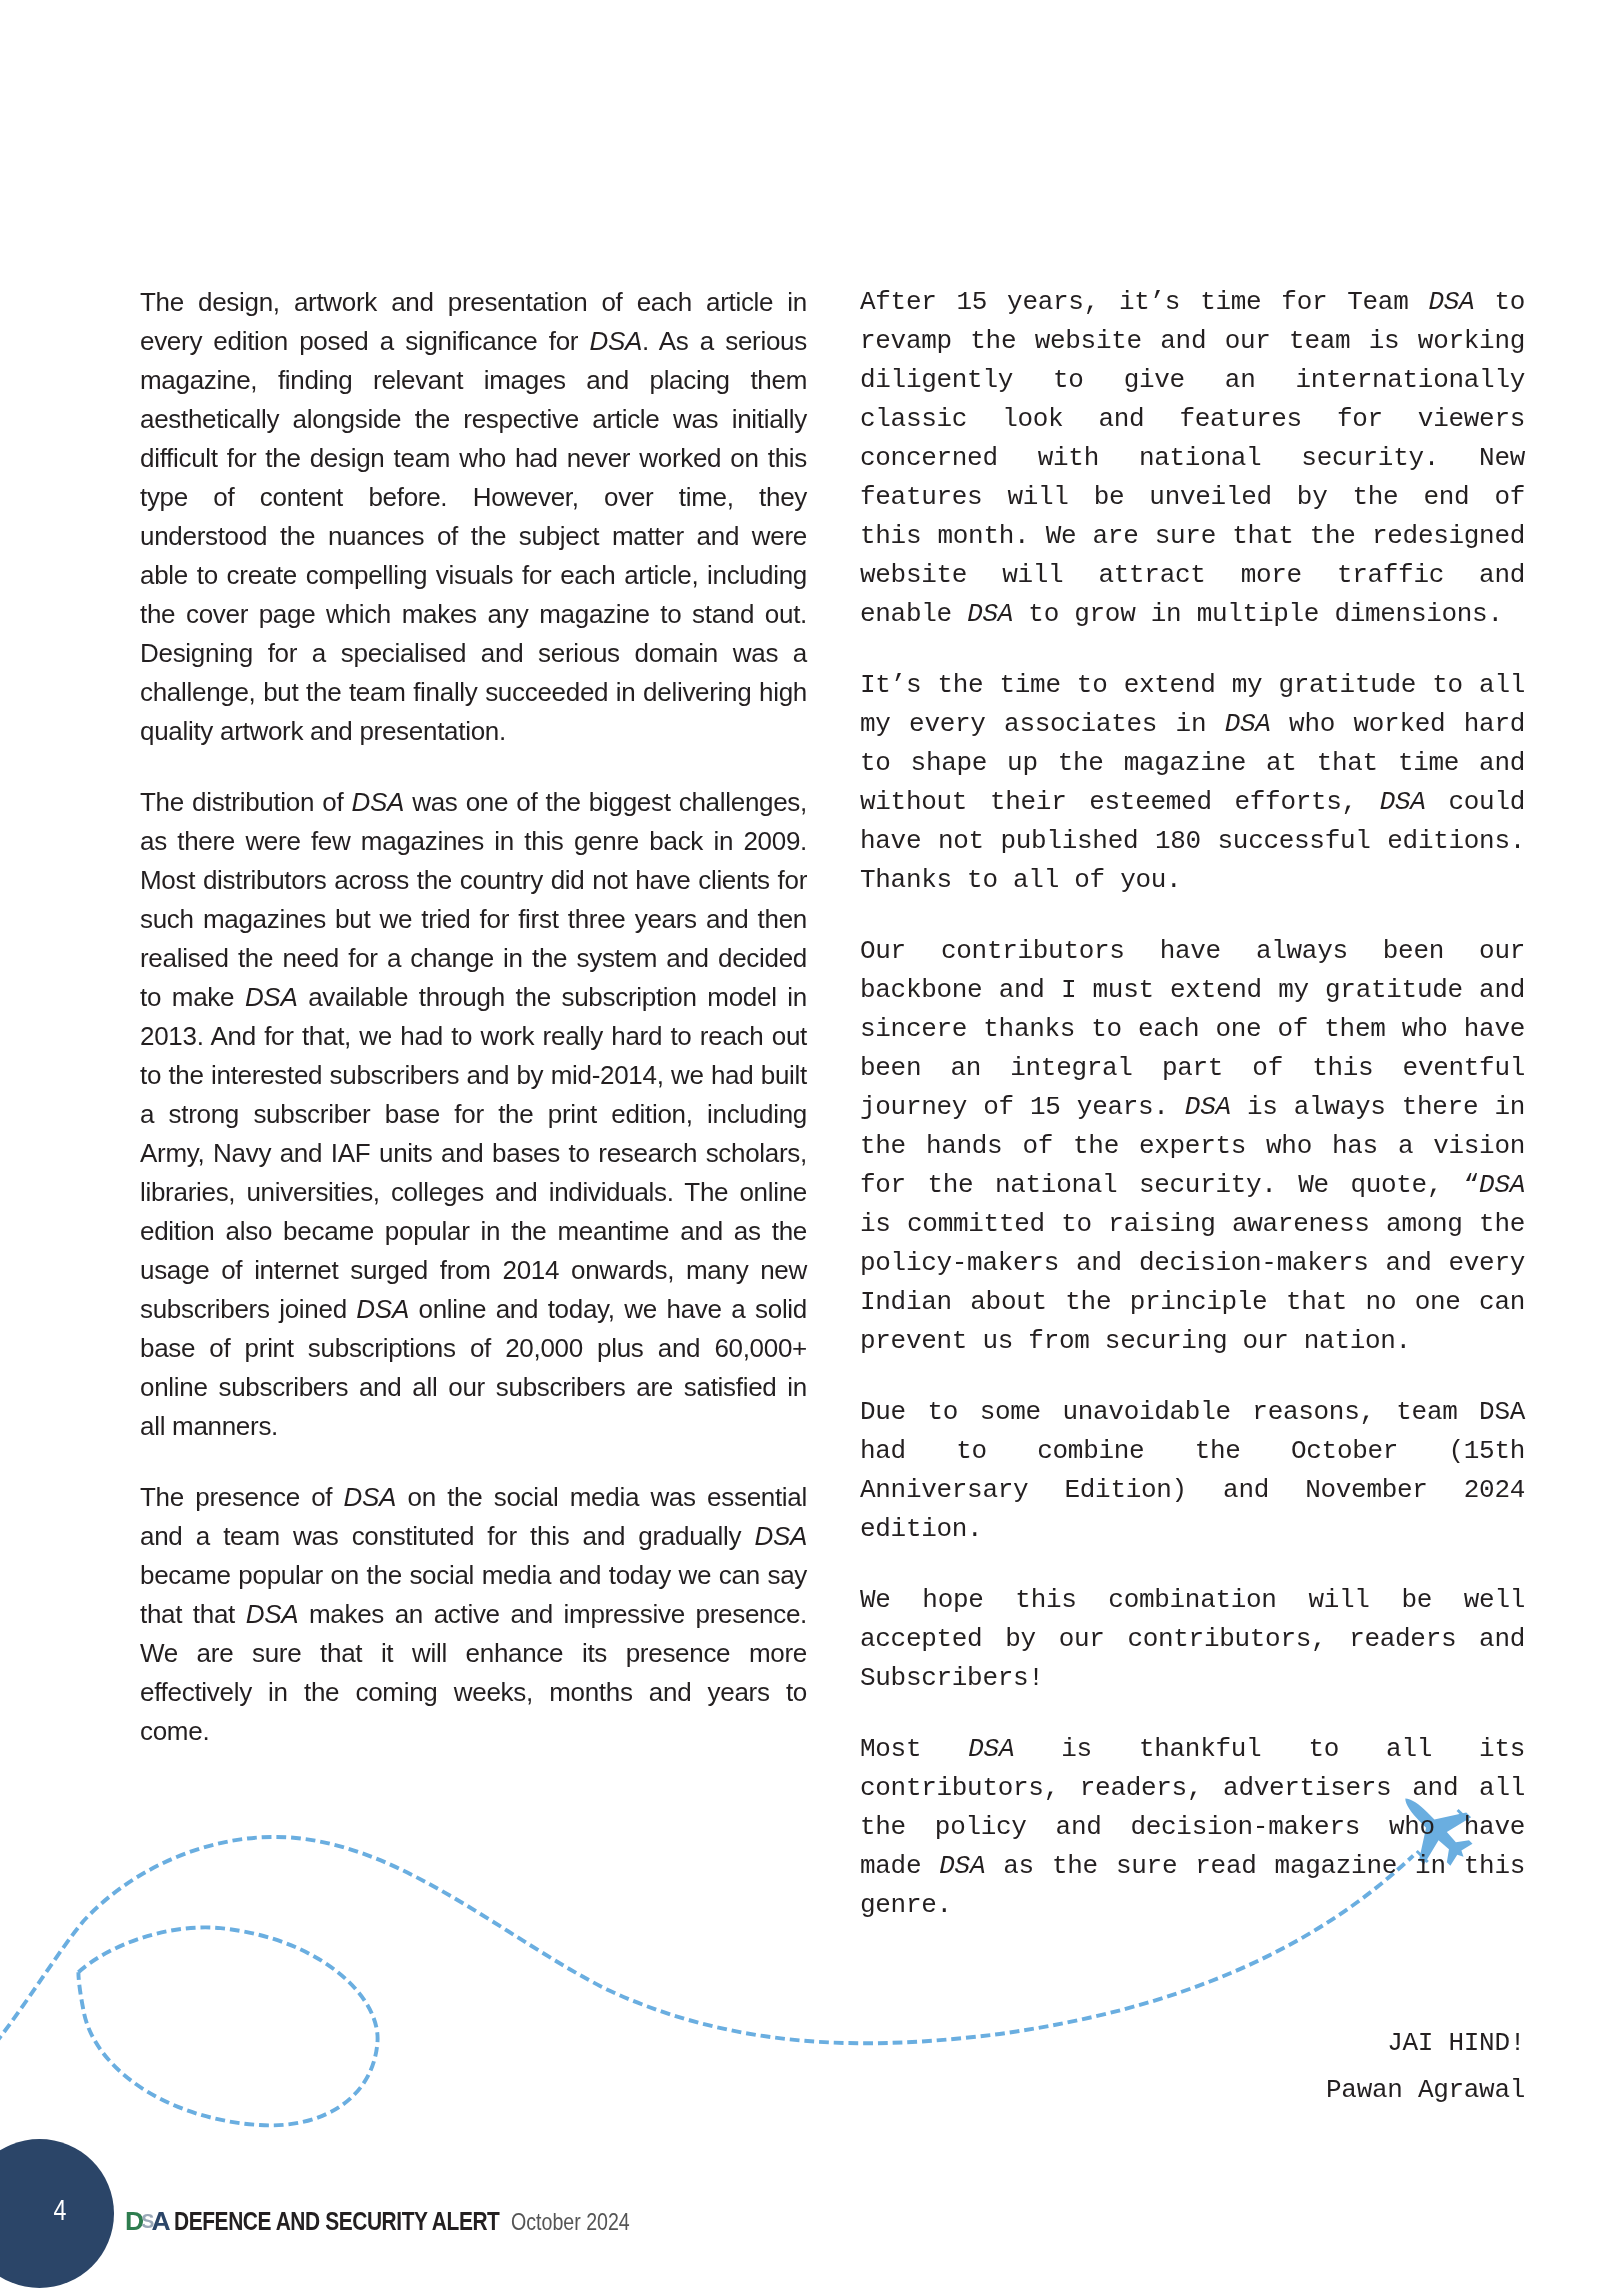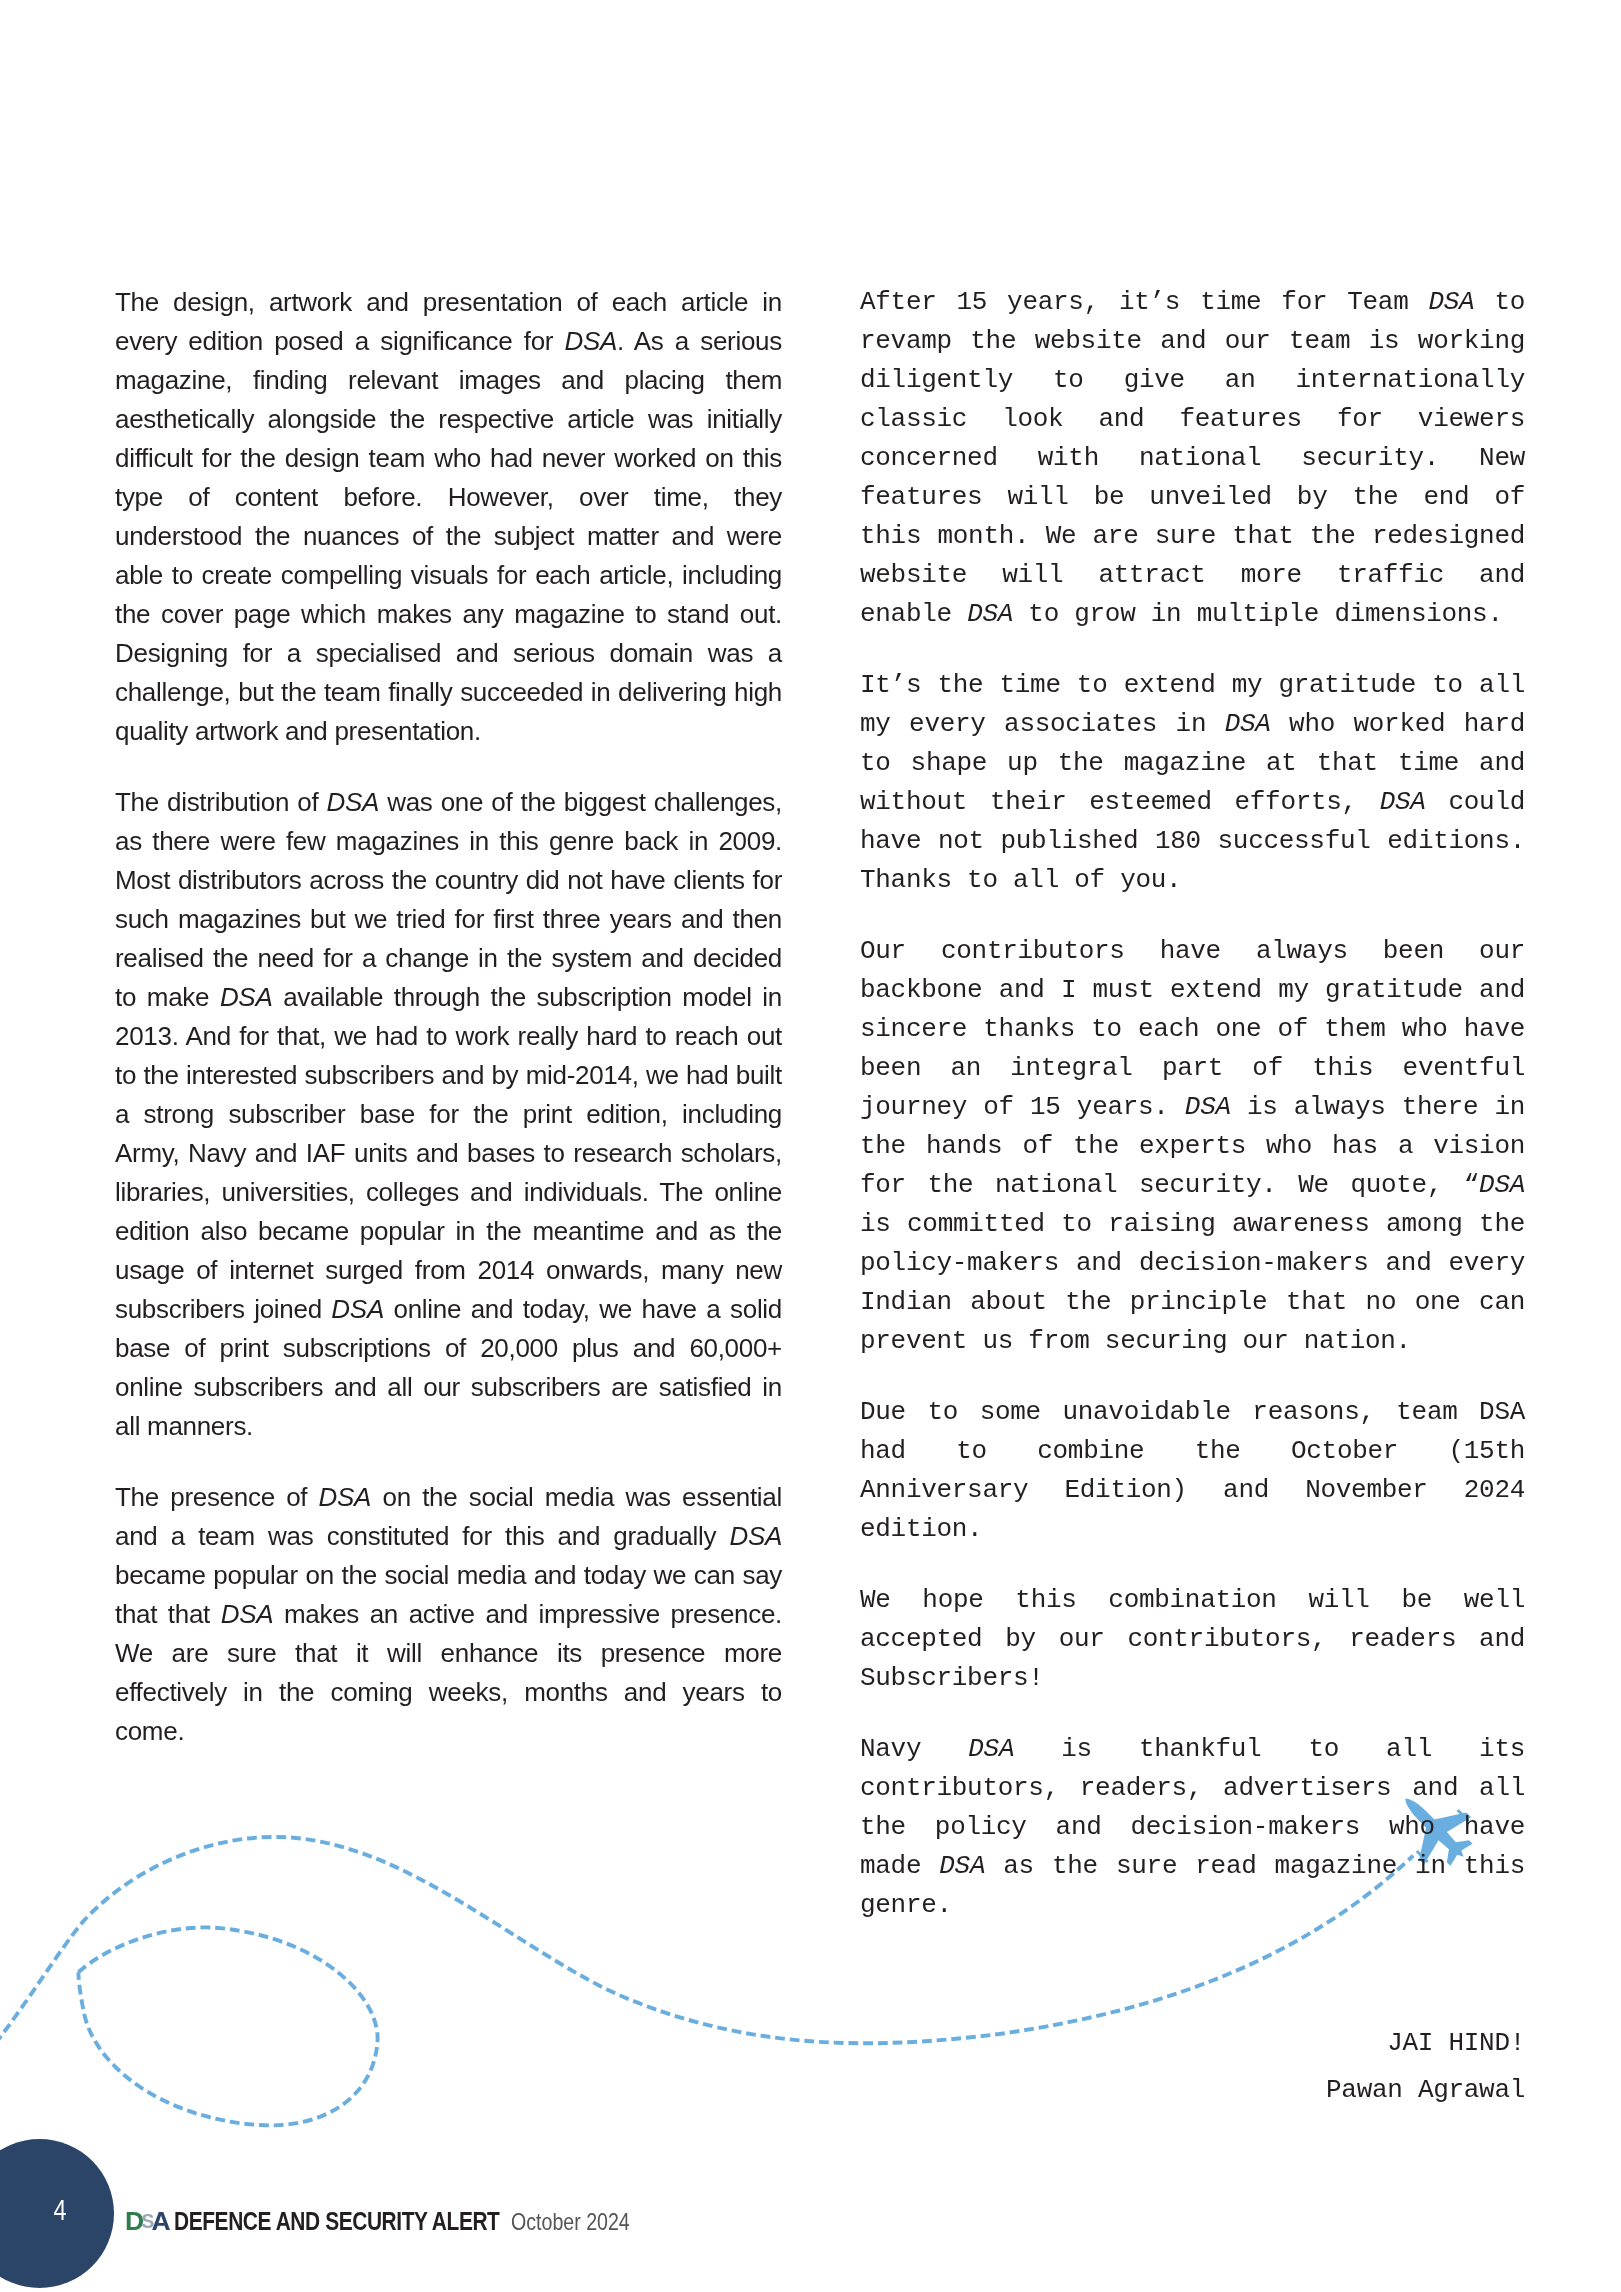--- a/index.html
+++ b/index.html
@@ -7,21 +7,21 @@
     width: 1621px; height: 2293px; position: relative; overflow: hidden;
     font-family: "Liberation Sans", "DejaVu Sans", sans-serif;
     color: #231f20;
   }
   .column {
     position: absolute; top: 283px;
     font-size: 26px; line-height: 39px;
     text-align: justify; letter-spacing: -0.3px;
     font-stretch: condensed;
   }
-  .col-left { left: 115px; width: 667px; }
+  .col-left { left: 140px; width: 667px; }
   .col-right { left: 860px; width: 665px; font-family: Liberation Mono, monospace; }
   .para { margin: 0 0 32px 0; }
   .para em { font-style: italic; }
   .sign { text-align: right; }
   .sign-gap { height: 67px; }
   .sign .line { display: block; }
   .sign .jai { margin-bottom: 7.8px; }
   #swoosh { position: absolute; left: 0; top: 0; width: 1621px; height: 2293px; pointer-events: none; }
   .page-circle {
     position: absolute; left: -35px; top: 2139px; width: 149px; height: 149px;
@@ -72,21 +72,21 @@
   <p class="para"><span>The distribution of </span><em>DSA</em><span> was one of the biggest challenges, as there were few magazines in this genre back in 2009. Most distributors across the country did not have clients for such magazines but we tried for first three years and then realised the need for a change in the system and decided to make </span><em>DSA</em><span> available through the subscription model in 2013. And for that, we had to work really hard to reach out to the interested subscribers and by mid-2014, we had built a strong subscriber base for the print edition, including Army, Navy and IAF units and bases to research scholars, libraries, universities, colleges and individuals. The online edition also became popular in the meantime and as the usage of internet surged from 2014 onwards, many new subscribers joined </span><em>DSA</em><span> online and today, we have a solid base of print subscriptions of 20,000 plus and 60,000+ online subscribers and all our subscribers are satisfied in all manners.</span></p>
   <p class="para"><span>The presence of </span><em>DSA</em><span> on the social media was essential and a team was constituted for this and gradually </span><em>DSA</em><span> became popular on the social media and today we can say that that </span><em>DSA</em><span> makes an active and impressive presence. We are sure that it will enhance its presence more effectively in the coming weeks, months and years to come.</span></p>
 </div>
 
 <div class="column col-right">
   <p class="para"><span>After 15 years, it’s time for Team </span><em>DSA</em><span> to revamp the website and our team is working diligently to give an internationally classic look and features for viewers concerned with national security. New features will be unveiled by the end of this month. We are sure that the redesigned website will attract more traffic and enable </span><em>DSA</em><span> to grow in multiple dimensions.</span></p>
   <p class="para"><span>It’s the time to extend my gratitude to all my every associates in </span><em>DSA</em><span> who worked hard to shape up the magazine at that time and without their esteemed efforts, </span><em>DSA</em><span> could have not published 180 successful editions. Thanks to all of you.</span></p>
   <p class="para"><span>Our contributors have always been our backbone and I must extend my gratitude and sincere thanks to each one of them who have been an integral part of this eventful journey of 15 years. </span><em>DSA</em><span> is always there in the hands of the experts who has a vision for the national security. We quote, “</span><em>DSA</em><span> is committed to raising awareness among the policy-makers and decision-makers and every Indian about the principle that no one can prevent us from securing our nation.</span></p>
   <p class="para"><span>Due to some unavoidable reasons, team DSA had to combine the October (15th Anniversary Edition) and November 2024 edition.</span></p>
   <p class="para"><span>We hope this combination will be well accepted by our contributors, readers and Subscribers!</span></p>
-  <p class="para"><span>Navy </span><em>DSA</em><span> is thankful to all its contributors, readers, advertisers and all the policy and decision-makers who have made </span><em>DSA</em><span> as the sure read magazine in this genre.</span></p>
+  <p class="para"><span>Most </span><em>DSA</em><span> is thankful to all its contributors, readers, advertisers and all the policy and decision-makers who have made </span><em>DSA</em><span> as the sure read magazine in this genre.</span></p>
   <div class="sign-gap"></div>
   <div class="sign">
     <span class="line jai">JAI HIND!</span>
     <span class="line">Pawan Agrawal</span>
   </div>
 </div>
 
 <div class="page-circle"></div>
 <div class="page-num">4</div>
 

